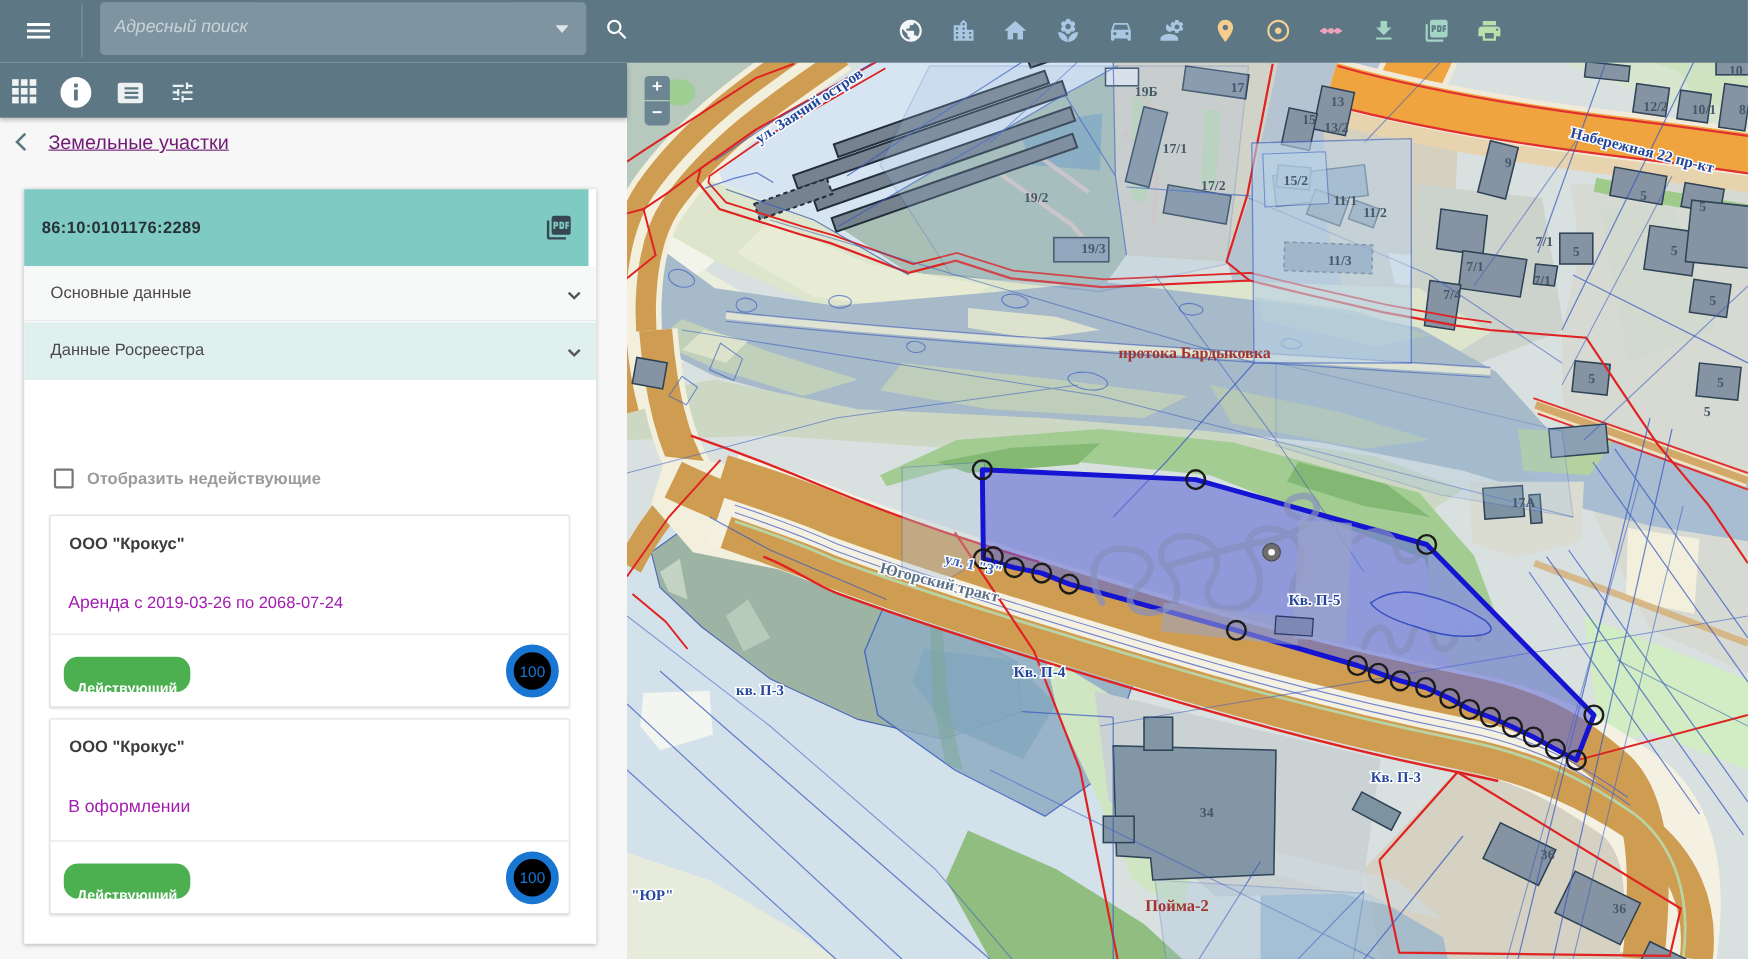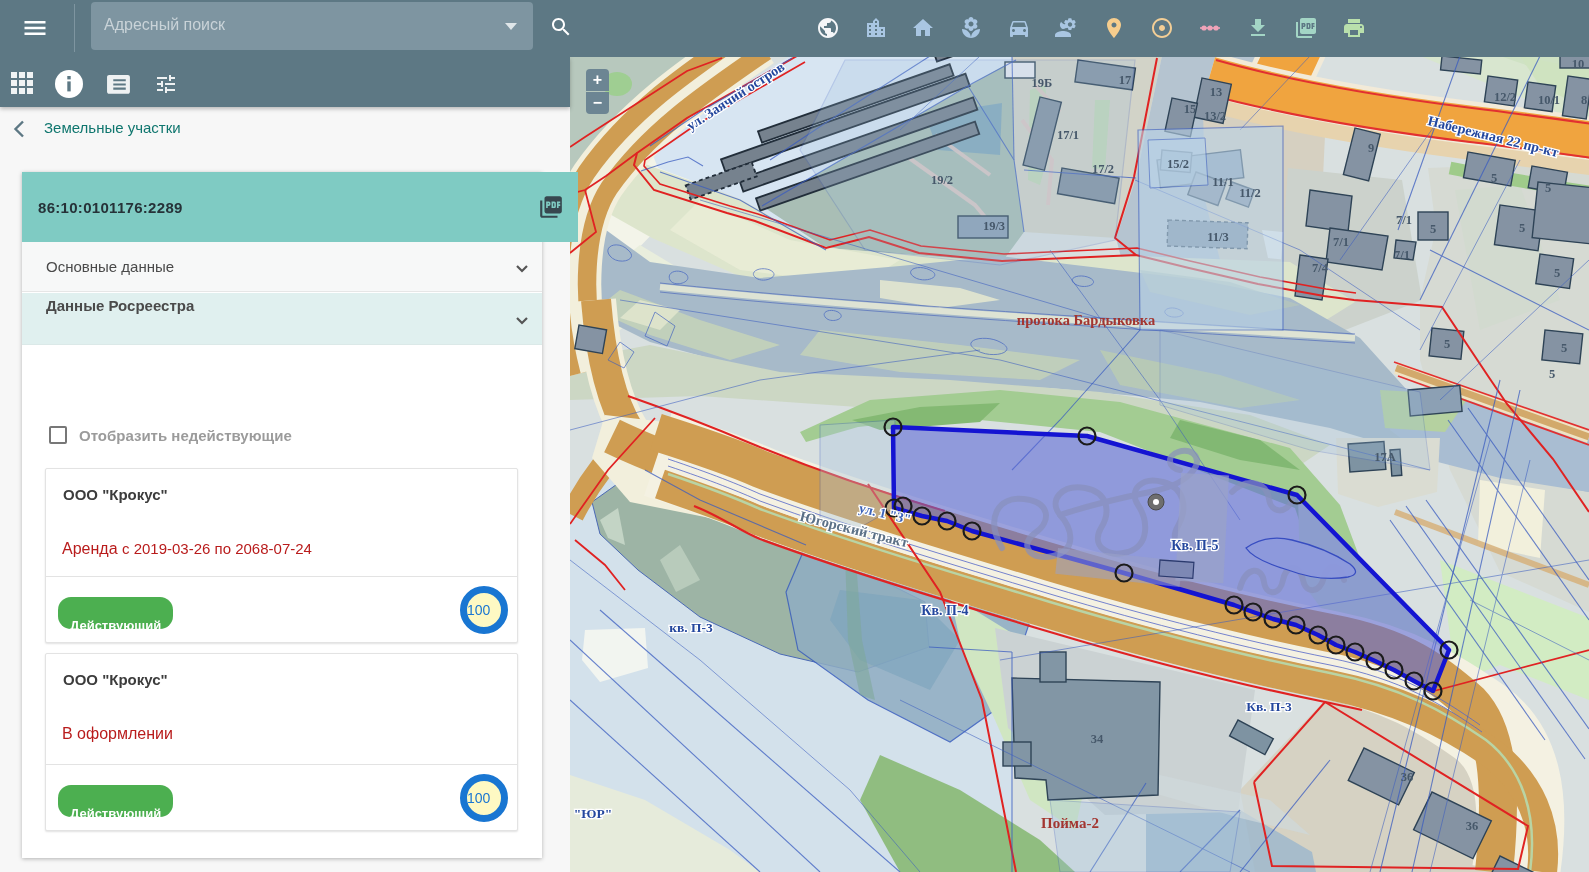--- a/index.html
+++ b/index.html
@@ -1,40 +1,40 @@
 <!DOCTYPE html>
 <html><head>
 <meta charset="utf-8">
 <style>
   * { margin:0; padding:0; box-sizing:border-box; }
   html,body { width:1589px; height:872px; overflow:hidden; font-family:"Liberation Sans", sans-serif; background:#f7f7f7;}
-  .topbar { position:absolute; left:0; top:0; width:1589px; height:57px; background:#5d7884; z-index:30;}
+  .topbar { position:absolute; left:0; top:0; width:1589px; height:57px; background:#5d7884; z-index:30;font-style:italic;}
   .vsep { position:absolute; left:74px; top:4px; width:1px; height:48px; background:#7e95a0;}
   .searchbox { position:absolute; left:91px; top:2px; width:442px; height:48px; background:#7e95a1; border-radius:4px;}
   .searchbox .ph { position:absolute; left:13px; top:14px; font-size:16px; color:#c9d3d8; }
   .caret { position:absolute; right:16px; top:21px; width:0; height:0; border-left:6px solid transparent; border-right:6px solid transparent; border-top:7px solid #dfe6e9;}
   .sidebar { position:absolute; left:0; top:57px; width:570px; height:815px; background:#f7f7f7; z-index:20;}
   .toolbar2 { position:absolute; left:0; top:0; width:570px; height:50px; background:#5d7884; box-shadow:0 2px 4px rgba(0,0,0,.25);}
   .backrow { position:absolute; left:0; top:50px; width:570px; height:40px;}
-  .backrow .txt { position:absolute; left:44px; top:12px; font-size:15px; color:#0f766e;}
+  .backrow .txt { position:absolute; left:44px; top:12px; font-size:18px; color:#701a75;text-decoration:underline;}
   .bigcard { position:absolute; left:22px; top:115px; width:520px; height:686px; background:#ffffff; box-shadow:0 1px 4px rgba(0,0,0,.28); }
-  .tealhead { position:absolute; left:0; top:0; width:556px; height:70px; background:#7fcbc3;}
+  .tealhead { position:absolute; left:0; top:0; width:513px; height:70px; background:#7fcbc3;}
   .tealhead .num { position:absolute; left:16px; top:27px; font-size:15px; font-weight:bold; color:#263238; letter-spacing:.3px;}
   .acc { position:absolute; left:0; width:520px; }
   .acc .t { position:absolute; left:24px; font-size:15px; color:#4a4a4a; }
   .chev { position:absolute; right:8px; width:24px; height:24px; }
   .cbrow { position:absolute; left:27px; top:253px; width:400px; height:24px;font-weight:bold;}
   .cbox { position:absolute; left:0; top:1px; width:18px; height:18px; border:2px solid #777; border-radius:2px; background:#fff;}
   .cblabel { position:absolute; left:30px; top:2px; font-size:15px; color:#9b9b9b;}
   .icard { position:absolute; left:23px; width:473px; background:#fff; border:1px solid #e3e3e3; border-radius:2px; box-shadow:0 1px 2px rgba(0,0,0,.12);}
   .icard .h { position:absolute; left:17px; top:17px; font-size:15px; font-weight:bold; color:#3c3c3c;}
-  .icard .d { position:absolute; left:16px; top:71px; font-size:16px; color:#b91c1c;}
+  .icard .d { position:absolute; left:16px; top:71px; font-size:16px; color:#a21caf;}
   .icard .foot { position:absolute; left:0; bottom:0; width:471px; height:66px; border-top:1px solid #e3e3e3;}
   .chip { position:absolute; left:12px; top:20px; height:26px; padding:16px 12px; background:#4caf50; border-radius:13px; color:#fff; font-size:13px; font-weight:bold; line-height:26px;}
-  .ring { position:absolute; right:9px; top:9px; width:48px; height:48px; border-radius:50%; background:#fef9c3; border:7px solid #1976d2; }
+  .ring { position:absolute; right:9px; top:9px; width:48px; height:48px; border-radius:50%; background:#000000; border:7px solid #1976d2; text-align:center; }
   .ring span { font-size:14px; color:#1976d2; line-height:34px;}
   .map { position:absolute; left:570px; top:56px; width:1019px; height:816px; background:#dfe7ee;}
   .zbtns { position:absolute; left:16px; top:13px; width:23px; height:46px; z-index:10;}
   .zb { width:23px; height:22px; background:#6c8593; color:#fff; font-size:16px; font-weight:bold; text-align:center; line-height:21px;}
   .zb.p { border-radius:4px 4px 0 0; margin-bottom:1px;}
   .zb.m { border-radius:0 0 4px 4px;}
 </style>
 </head>
 <body>
 <div class="topbar">
@@ -132,21 +132,21 @@
           <path fill="#37474f" d="M20 2H8c-1.1 0-2 .9-2 2v12c0 1.1.9 2 2 2h12c1.1 0 2-.9 2-2V4c0-1.1-.9-2-2-2zm-8.5 7.5c0 .83-.67 1.5-1.5 1.5H9v2H7.5V7H10c.83 0 1.5.67 1.5 1.5v1zm5 2c0 .83-.67 1.5-1.5 1.5h-2.5V7H15c.83 0 1.5.67 1.5 1.5v3zm4-3H19v1h1.5V11H19v2h-1.5V7h3v1.5zM9 9.5h1v-1H9v1zM4 6H2v14c0 1.1.9 2 2 2h14v-2H4V6zm10 5.5h1v-3h-1v3z"></path>
         </svg>
     </div>
     <div class="acc" style="top:70px;height:50px;background:#f7f8f8;border-bottom:1px solid #e6e6e6;">
         <span class="t" style="top:16px;">Основные данные</span>
       <svg class="chev" style="top:14px" viewBox="0 0 24 24">
           <path fill="none" stroke="#555" stroke-width="2.2" d="M7 10l5 5 5-5"></path>
         </svg>
       </div>
     <div class="acc" style="top:121px;height:52px;background:#e0f0ef;border-bottom:1px solid #dbe9e8;">
-        <span class="t" style="top:4px;font-weight:bold;">Данные Росреестра</span>
+        <span class="t" style="top:17px;">Данные Росреестра</span>
       <svg class="chev" style="top:15px" viewBox="0 0 24 24">
           <path fill="none" stroke="#555" stroke-width="2.2" d="M7 10l5 5 5-5"></path>
         </svg>
       </div>
     <div class="cbrow">
         <div class="cbox"></div>
         <span class="cblabel">Отобразить недействующие</span>
       </div>
     <div class="icard" style="top:296px;height:175px;">
       <div class="h">ООО "Крокус"</div>

